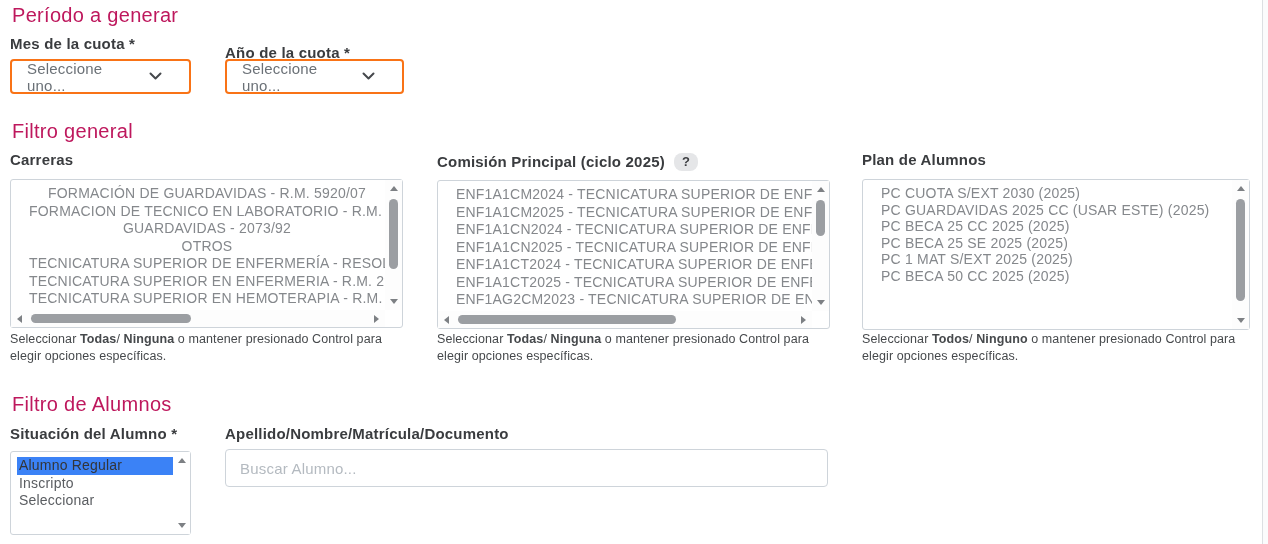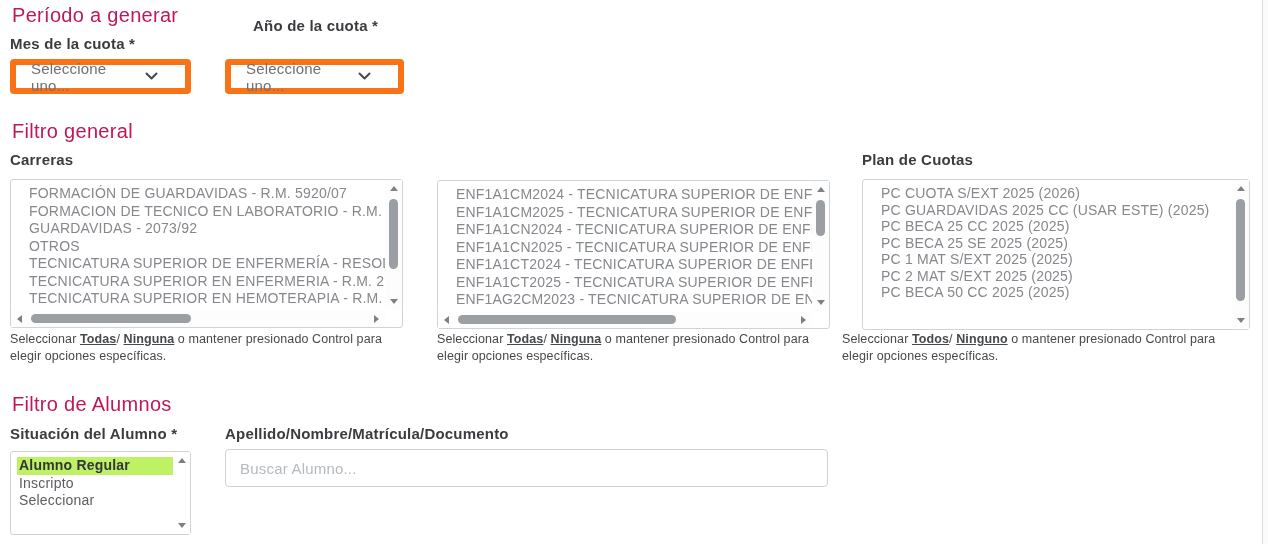--- a/index.html
+++ b/index.html
@@ -8,58 +8,58 @@
     font-family:"Liberation Sans", sans-serif;overflow:hidden;
   }
   .section-heading{
     position:absolute;font-size:20px;font-weight:400;color:#be185d;letter-spacing:.3px;
   }
   .field-label{
     position:absolute;font-size:15px;font-weight:bold;color:#3a3c3f;letter-spacing:.2px;white-space:nowrap;
   }
   
   .select{
-    position:absolute;height:35px;box-sizing:border-box;border:6px solid #f97316;border-radius:4px;
+    position:absolute;height:35px;box-sizing:border-box;border:2px solid #f97316;border-radius:4px;
     background:#fff;display:flex;align-items:center;justify-content:space-between;
     padding:0 27px 0 15px;font-size:15px;color:#6b7177;cursor:pointer;letter-spacing:.2px;
   }
   .select svg{flex:0 0 auto;margin-left:8px;}
   
   .listbox{
     position:absolute;box-sizing:border-box;border:1px solid #ced4da;border-radius:3px;background:#fff;
   }
   .lb-content{
     position:absolute;left:0;top:0;right:17px;bottom:17px;overflow:hidden;padding:5px 0 0 18px;box-sizing:border-box;
   }
   .lb-content.no-hscroll{bottom:0;}
   .lb-item{
     font-size:14px;line-height:17.5px;color:#85888c;white-space:nowrap;letter-spacing:.2px;
   }
   .listbox--plan .lb-item{line-height:16.5px;}
   .listbox--situacion .lb-content{padding:5px 0 0 6px;}
   .listbox--situacion .lb-item{color:#5a5d61;line-height:17.5px;padding:0 2px;}
-  .listbox--situacion .lb-item.selected{background:#bef264;color:#333538;font-weight:bold;}
+  .listbox--situacion .lb-item.selected{background:#3b82f6;color:#333538;}
   
   .vscroll{position:absolute;top:0;right:0;width:17px;bottom:17px;background:#fdfdfd;}
   .vscroll.full{bottom:0;}
   .hscroll{position:absolute;left:0;right:17px;bottom:0;height:17px;background:#fdfdfd;}
   .sb-btn{position:absolute;width:17px;height:17px;display:flex;align-items:center;justify-content:center;cursor:pointer;}
   .sb-btn.up{top:0;left:0;} .sb-btn.down{bottom:0;left:0;}
   .sb-btn.left{left:0;top:0;} .sb-btn.right{right:0;top:0;}
   .tri-up{width:0;height:0;border-left:4px solid transparent;border-right:4px solid transparent;border-bottom:5px solid #7d8084;}
   .tri-down{width:0;height:0;border-left:4px solid transparent;border-right:4px solid transparent;border-top:5px solid #7d8084;}
   .tri-left{width:0;height:0;border-top:4px solid transparent;border-bottom:4px solid transparent;border-right:5px solid #7d8084;}
   .tri-right{width:0;height:0;border-top:4px solid transparent;border-bottom:4px solid transparent;border-left:5px solid #7d8084;}
   .vthumb{position:absolute;left:4px;width:9px;background:#9b9ea2;border-radius:5px;cursor:pointer;}
   .hthumb{position:absolute;top:4px;height:9px;background:#9b9ea2;border-radius:5px;cursor:pointer;}
   
   .helper{
     position:absolute;width:380px;font-size:12.5px;line-height:1.32;color:#46494c;letter-spacing:.1px;
   }
-  .helper .hlink{font-weight:bold;text-decoration:underline;cursor:pointer;}
+  .helper .hlink{font-weight:bold;cursor:pointer;}
   
   .help-badge{
     display:inline-block;margin-left:9px;background:#e5e6e8;border-radius:8px;
     padding:1px 8px 2px;font-size:13px;font-weight:bold;color:#3c3e41;cursor:pointer;vertical-align:1px;
   }
   
   .search-input{
     position:absolute;box-sizing:border-box;border:1px solid #ced4da;border-radius:4px;background:#fff;
     font-family:"Liberation Sans", sans-serif;font-size:15px;color:#495057;padding:0 28px 0 14px;letter-spacing:.2px;outline:none;
   }
@@ -68,41 +68,44 @@
   .page-scroll{position:absolute;top:0;right:0;bottom:0;width:5px;background:#fbfbfc;border-left:1px solid #dcdfe2;}
 </style>
 </head>
 <body>
 
 <div class="stage">
 
   <div class="section-heading" style="left:12px;top:4px;">Período a generar</div>
 
   <div class="field-label" style="left:10px;top:35px;">Mes de la cuota *</div>
-  <div class="field-label" style="left:225px;top:17px;margin-left:28px;">Año de la cuota *</div>
+  <div class="field-label" style="left:225px;top:44px;">Año de la cuota *</div>
 
   <div class="select" style="left:10px;top:59px;width:181px;">
     <span>Seleccione uno...</span>
     <svg width="13" height="9" viewBox="0 0 13 9">
         <polyline points="1.5,1.5 6.5,6.5 11.5,1.5" fill="none" stroke="#45484c" stroke-width="2" stroke-linecap="round" stroke-linejoin="round"></polyline>
       </svg>
   </div>
   <div class="select" style="left:225px;top:59px;width:179px;">
     <span>Seleccione uno...</span>
     <svg width="13" height="9" viewBox="0 0 13 9">
         <polyline points="1.5,1.5 6.5,6.5 11.5,1.5" fill="none" stroke="#45484c" stroke-width="2" stroke-linecap="round" stroke-linejoin="round"></polyline>
       </svg>
   </div>
 
   <div class="section-heading" style="left:12px;top:120px;">Filtro general</div>
 
   <div class="field-label" style="left:10px;top:151px;">Carreras</div>
-  <div class="field-label" style="left:862px;top:151px;">Plan de Cuotas</div>
-
-  <div class="listbox" style="left:10px;top:179px;width:393px;height:149px;">
+  <div class="field-label" style="left:437px;top:153px;">
+    <span>Comisión Principal (ciclo 2025)</span><span class="help-badge">?</span>
+  </div>
+  <div class="field-label" style="left:862px;top:151px;">Plan de Alumnos</div>
+
+  <div class="listbox" style="left:10px;top:179px;width:393px;height:149px;text-align:center;">
     <div class="lb-content">
         <div class="lb-item">FORMACIÓN DE GUARDAVIDAS - R.M. 5920/07</div>
         <div class="lb-item">FORMACION DE TECNICO EN LABORATORIO - R.M. 590</div>
         <div class="lb-item">GUARDAVIDAS - 2073/92</div>
         <div class="lb-item">OTROS</div>
         <div class="lb-item">TECNICATURA SUPERIOR DE ENFERMERÍA - RESOL. 20</div>
         <div class="lb-item">TECNICATURA SUPERIOR EN ENFERMERIA - R.M. 2932</div>
         <div class="lb-item">TECNICATURA SUPERIOR EN HEMOTERAPIA - R.M. 734</div>
         <div class="lb-item">TECNICATURA SUPERIOR EN INSTRUMENTACION QUI</div>
       </div>
@@ -158,39 +161,38 @@
           <div class="tri-right"></div>
         </div>
     </div>
   </div>
   <div class="helper" style="left:437px;top:331px;">
     <span>Seleccionar </span><span class="hlink">Todas</span><span>/ </span><span class="hlink">Ninguna</span><span> o mantener presionado Control para elegir opciones específicas.</span>
   </div>
 
   <div class="listbox listbox--plan" style="left:862px;top:179px;width:388px;height:151px;">
     <div class="lb-content no-hscroll">
-        <div class="lb-item">PC CUOTA S/EXT 2025 (2026)</div>
+        <div class="lb-item">PC CUOTA S/EXT 2030 (2025)</div>
         <div class="lb-item">PC GUARDAVIDAS 2025 CC (USAR ESTE) (2025)</div>
         <div class="lb-item">PC BECA 25 CC 2025 (2025)</div>
         <div class="lb-item">PC BECA 25 SE 2025 (2025)</div>
         <div class="lb-item">PC 1 MAT S/EXT 2025 (2025)</div>
-        <div class="lb-item">PC 2 MAT S/EXT 2025 (2025)</div>
         <div class="lb-item">PC BECA 50 CC 2025 (2025)</div>
       </div>
     <div class="vscroll full">
       <div class="sb-btn up">
           <div class="tri-up"></div>
         </div>
       <div class="vthumb" style="top:19px;height:102px;"></div>
       <div class="sb-btn down">
           <div class="tri-down"></div>
         </div>
     </div>
   </div>
-  <div class="helper" style="left:842px;top:331px;">
+  <div class="helper" style="left:862px;top:331px;">
     <span>Seleccionar </span><span class="hlink">Todos</span><span>/ </span><span class="hlink">Ninguno</span><span> o mantener presionado Control para elegir opciones específicas.</span>
   </div>
 
   <div class="section-heading" style="left:12px;top:393px;">Filtro de Alumnos</div>
 
   <div class="field-label" style="left:225px;top:425px;">Apellido/Nombre/Matrícula/Documento</div>
   <div class="field-label" style="left:10px;top:425px;">Situación del Alumno *</div>
 
   <div class="listbox listbox--situacion" style="left:10px;top:451px;width:181px;height:84px;">
     <div class="lb-content no-hscroll">

